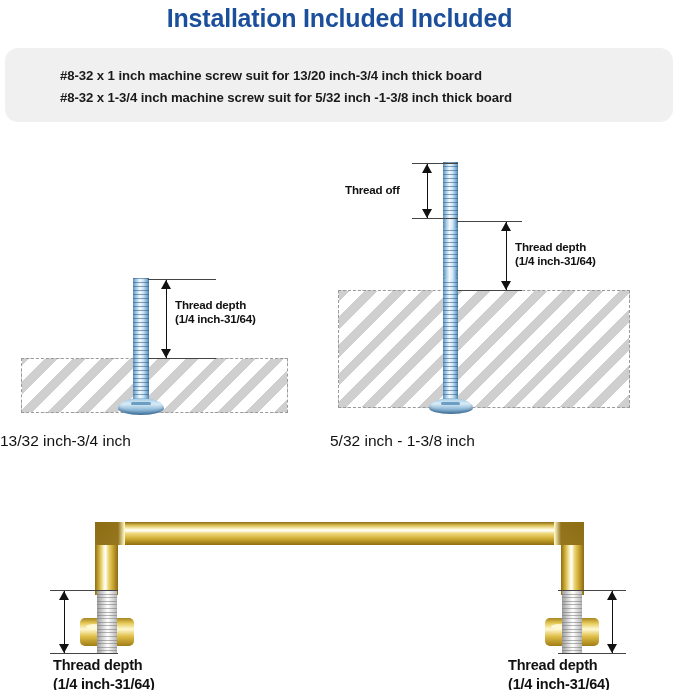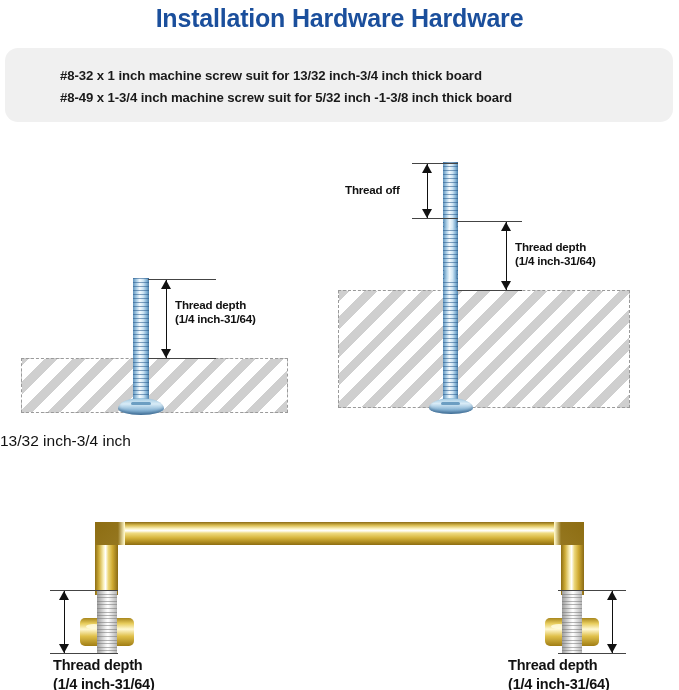--- a/index.html
+++ b/index.html
@@ -244,25 +244,25 @@
     font-weight: bold;
     color: #111;
     line-height: 19px;
     white-space: nowrap;
     letter-spacing: -0.2px;
   }
 </style>
 </head>
 <body>
 
-<div id="page-title">Installation Hardware Hardware</div>
+<div id="page-title">Installation Included Included</div>
 
 <div id="spec-box">
-  <div class="spec-line" id="spec-line-1">#8-32 x 1 inch machine screw suit for  13/32 inch-3/4 inch thick board</div>
-  <div class="spec-line" id="spec-line-2">#8-49 x 1-3/4 inch machine screw suit for 5/32 inch -1-3/8 inch thick board</div>
+  <div class="spec-line" id="spec-line-1">#8-32 x 1 inch machine screw suit for  13/20 inch-3/4 inch thick board</div>
+  <div class="spec-line" id="spec-line-2">#8-32 x 1-3/4 inch machine screw suit for 5/32 inch -1-3/8 inch thick board</div>
 </div>
 
 <div class="diagram" style="left:0;top:130px;width:340px;height:330px;">
 
   <div class="board" style="left:21px;top:228px;width:267px;height:55px;"></div>
 
   <div class="screw-shaft" style="left:133px;top:148px;width:16px;height:125px;"></div>
   <div class="screw-head" style="left:118px;top:268px;width:46px;height:17px;"></div>
   <div class="screw-head-slot" style="left:131px;top:272px;width:20px;height:3px;"></div>
 
@@ -301,20 +301,21 @@
   <div class="dim-tick-h" style="left:127px;top:160px;width:65px;"></div>
   <div class="dim-line-v" style="left:176px;top:92px;height:68px;"></div>
   <div class="arrow-up" style="left:171px;top:92px;"></div>
   <div class="arrow-down" style="left:171px;top:151px;"></div>
 
   <div class="dim-label" style="left:185px;top:110px;">
     <div>Thread depth</div>
     <div>(1/4 inch-31/64)</div>
   </div>
 
+  <div class="caption" style="left:0;top:302px;width:245px;">5/32 inch - 1-3/8 inch</div>
 </div>
 
 <div id="handle">
 
   <div class="gold-bar" style="left:117px;top:62px;width:445px;height:23px;"></div>
 
   <div class="gold-corner corner-left" style="left:95px;top:62px;width:30px;height:30px;"></div>
   <div class="gold-corner corner-right" style="left:554px;top:62px;width:30px;height:30px;"></div>
 
   <div class="gold-leg" style="left:95px;top:85px;width:23px;height:50px;"></div>

